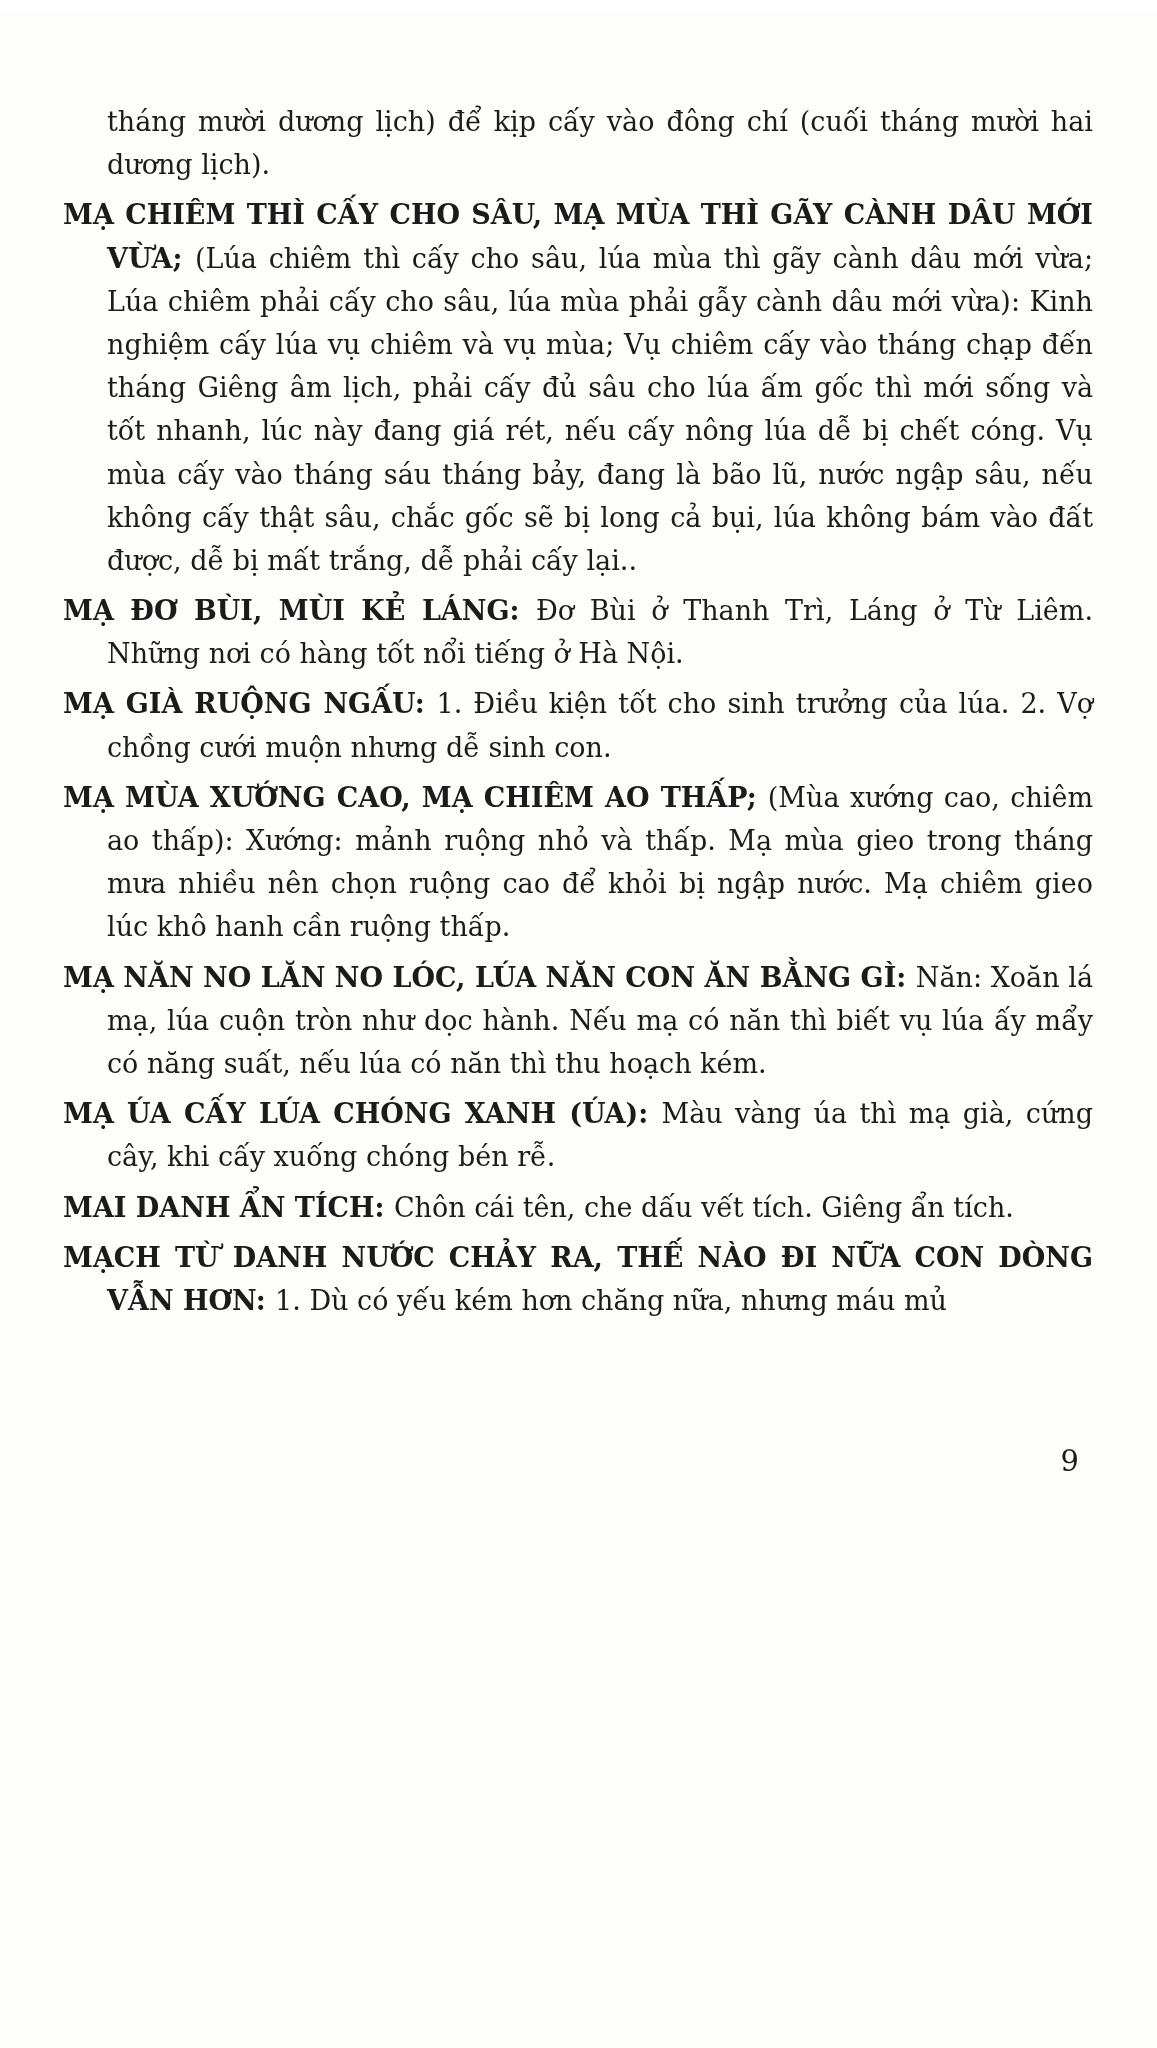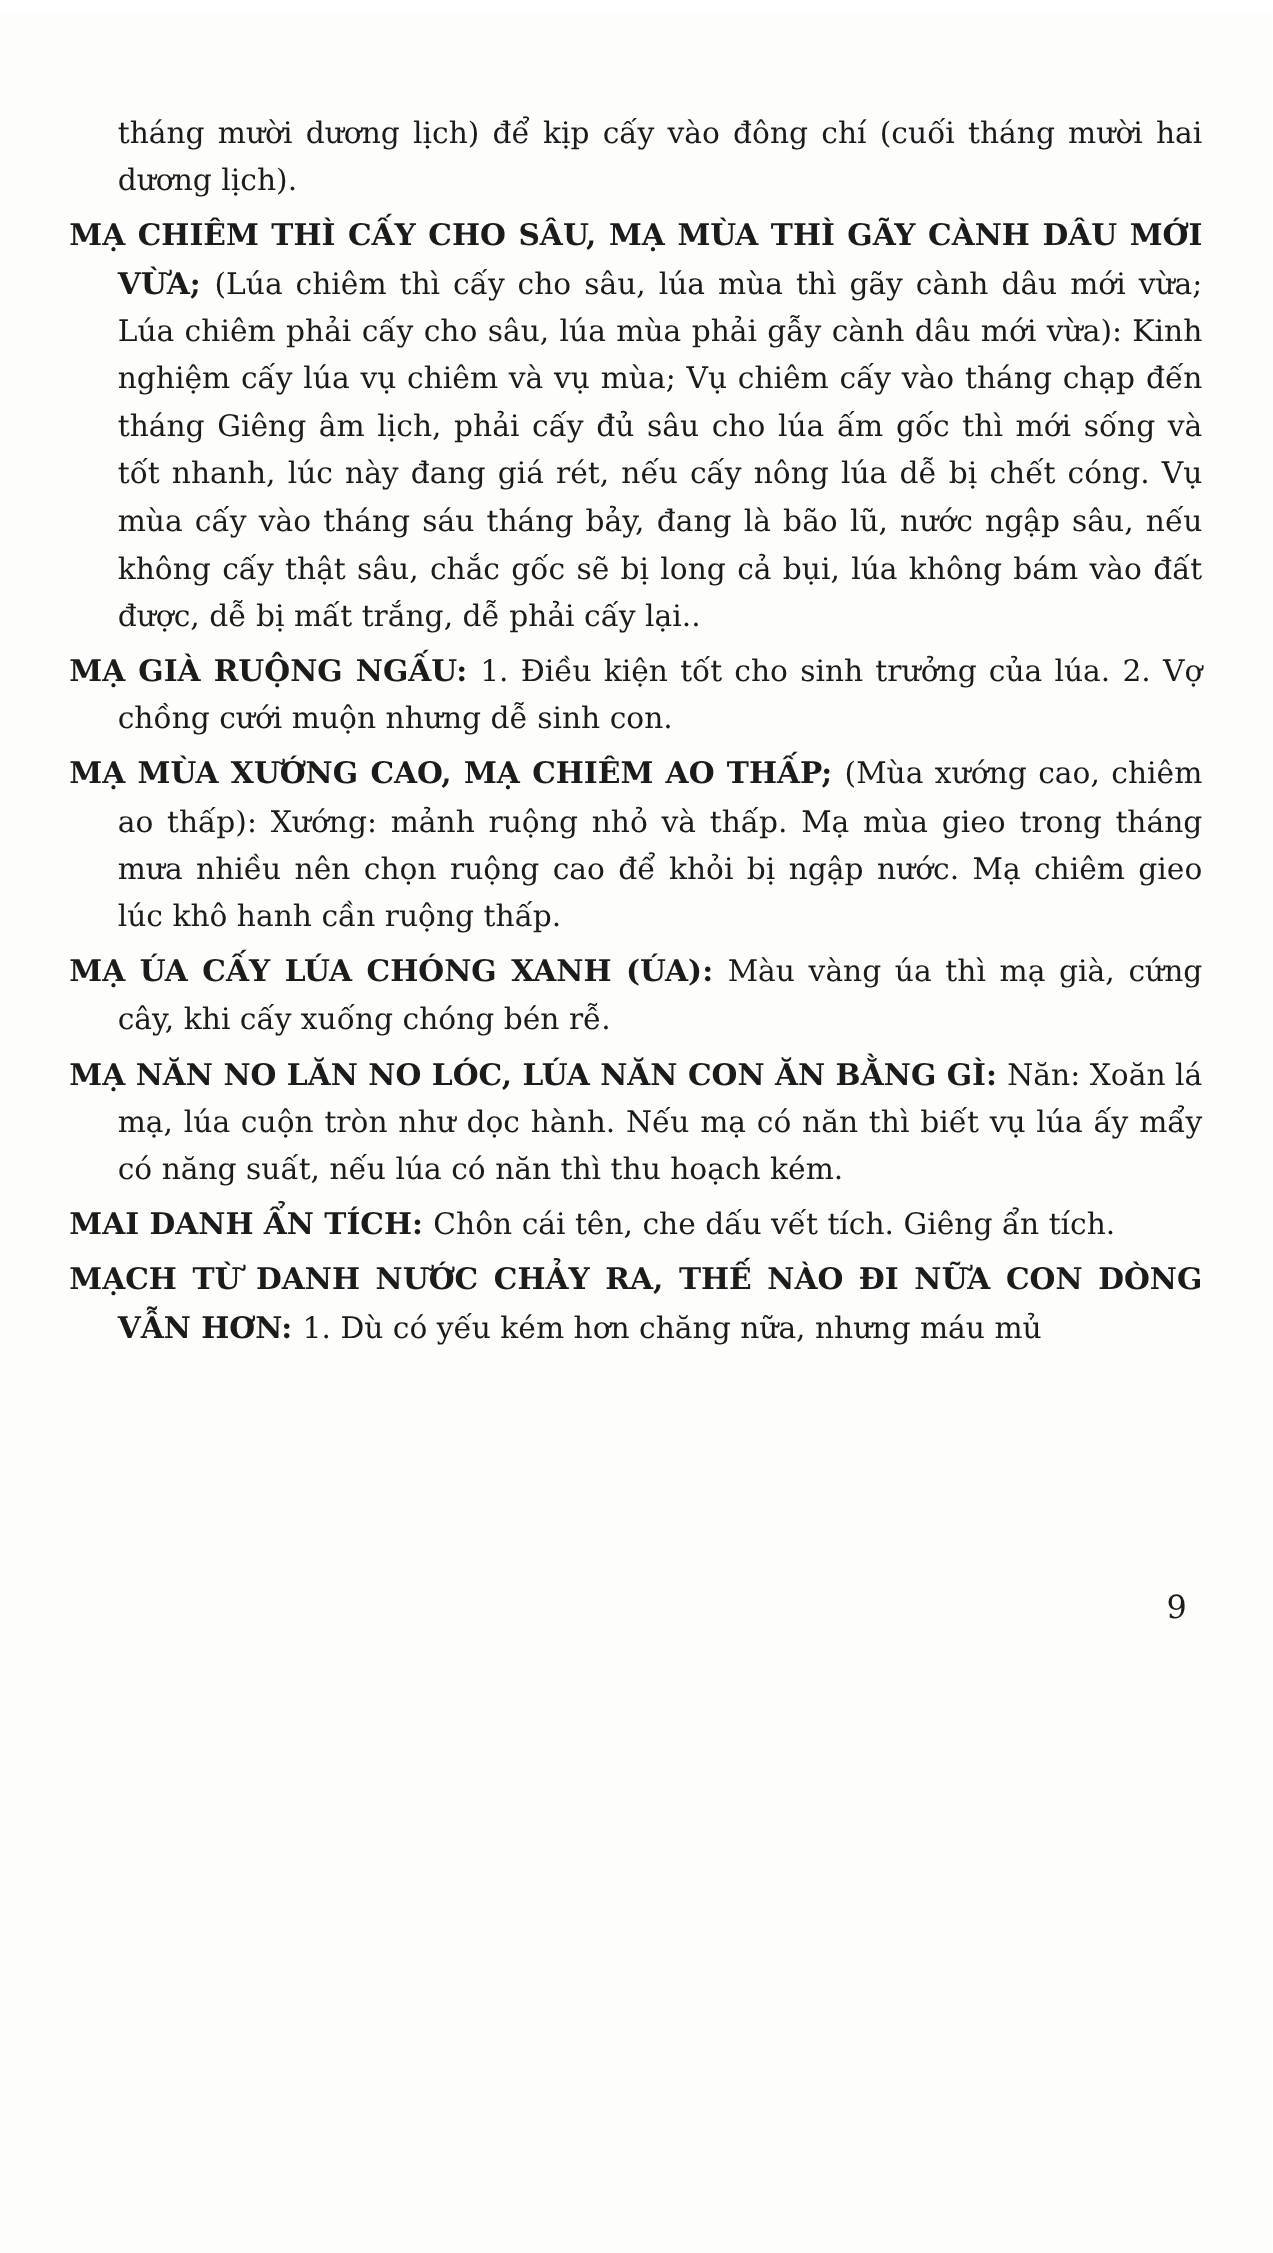--- a/index.html
+++ b/index.html
@@ -45,21 +45,22 @@
     color: #1b1b1b;
   }
 </style>
 </head>
 <body>
 
 <div class="page">
   <div class="text-block">
       <p class="entry continuation"><span class="seg-normal">tháng mười dương lịch) để kịp cấy vào đông chí (cuối tháng mười hai dương lịch).</span></p>
       <p class="entry"><span class="seg-bold">MẠ CHIÊM THÌ CẤY CHO SÂU, MẠ MÙA THÌ GÃY CÀNH DÂU MỚI VỪA; </span><span class="seg-italic">(Lúa chiêm thì cấy cho sâu, lúa mùa thì gãy cành dâu mới vừa; Lúa chiêm phải cấy cho sâu, lúa mùa phải gẫy cành dâu mới vừa):</span><span class="seg-normal"> Kinh nghiệm cấy lúa vụ chiêm và vụ mùa; Vụ chiêm cấy vào tháng chạp đến tháng Giêng âm lịch, phải cấy đủ sâu cho lúa ấm gốc thì mới sống và tốt nhanh, lúc này đang giá rét, nếu cấy nông lúa dễ bị chết cóng. Vụ mùa cấy vào tháng sáu tháng bảy, đang là bão lũ, nước ngập sâu, nếu không cấy thật sâu, chắc gốc sẽ bị long cả bụi, lúa không bám vào đất được, dễ bị mất trắng, dễ phải cấy lại..</span></p>
+      <p class="entry"><span class="seg-bold">MẠ ĐƠ BÙI, MÙI KẺ LÁNG: </span><span class="seg-normal">Đơ Bùi ở Thanh Trì, Láng ở Từ Liêm. Những nơi có hàng tốt nổi tiếng ở Hà Nội.</span></p>
       <p class="entry"><span class="seg-bold">MẠ GIÀ RUỘNG NGẤU: </span><span class="seg-normal">1. Điều kiện tốt cho sinh trưởng của lúa. 2. Vợ chồng cưới muộn nhưng dễ sinh con.</span></p>
       <p class="entry"><span class="seg-bold">MẠ MÙA XƯỚNG CAO, MẠ CHIÊM AO THẤP; </span><span class="seg-italic">(Mùa xướng cao, chiêm ao thấp):</span><span class="seg-normal"> Xướng: mảnh ruộng nhỏ và thấp. Mạ mùa gieo trong tháng mưa nhiều nên chọn ruộng cao để khỏi bị ngập nước. Mạ chiêm gieo lúc khô hanh cần ruộng thấp.</span></p>
+      <p class="entry"><span class="seg-bold">MẠ NĂN NO LĂN NO LÓC, LÚA NĂN CON ĂN BẰNG GÌ: </span><span class="seg-normal">Năn: Xoăn lá mạ, lúa cuộn tròn như dọc hành. Nếu mạ có năn thì biết vụ lúa ấy mẩy có năng suất, nếu lúa có năn thì thu hoạch kém.</span></p>
       <p class="entry"><span class="seg-bold">MẠ ÚA CẤY LÚA CHÓNG XANH (ÚA): </span><span class="seg-normal">Màu vàng úa thì mạ già, cứng cây, khi cấy xuống chóng bén rễ.</span></p>
-      <p class="entry"><span class="seg-bold">MẠ NĂN NO LĂN NO LÓC, LÚA NĂN CON ĂN BẰNG GÌ: </span><span class="seg-normal">Năn: Xoăn lá mạ, lúa cuộn tròn như dọc hành. Nếu mạ có năn thì biết vụ lúa ấy mẩy có năng suất, nếu lúa có năn thì thu hoạch kém.</span></p>
       <p class="entry"><span class="seg-bold">MAI DANH ẨN TÍCH: </span><span class="seg-normal">Chôn cái tên, che dấu vết tích. Giêng ẩn tích.</span></p>
       <p class="entry"><span class="seg-bold">MẠCH TỪ DANH NƯỚC CHẢY RA, THẾ NÀO ĐI NỮA CON DÒNG VẪN HƠN: </span><span class="seg-normal">1. Dù có yếu kém hơn chăng nữa, nhưng máu mủ</span></p>
     </div>
   <div class="page-number">9</div>
 </div>
 
 </body></html>

